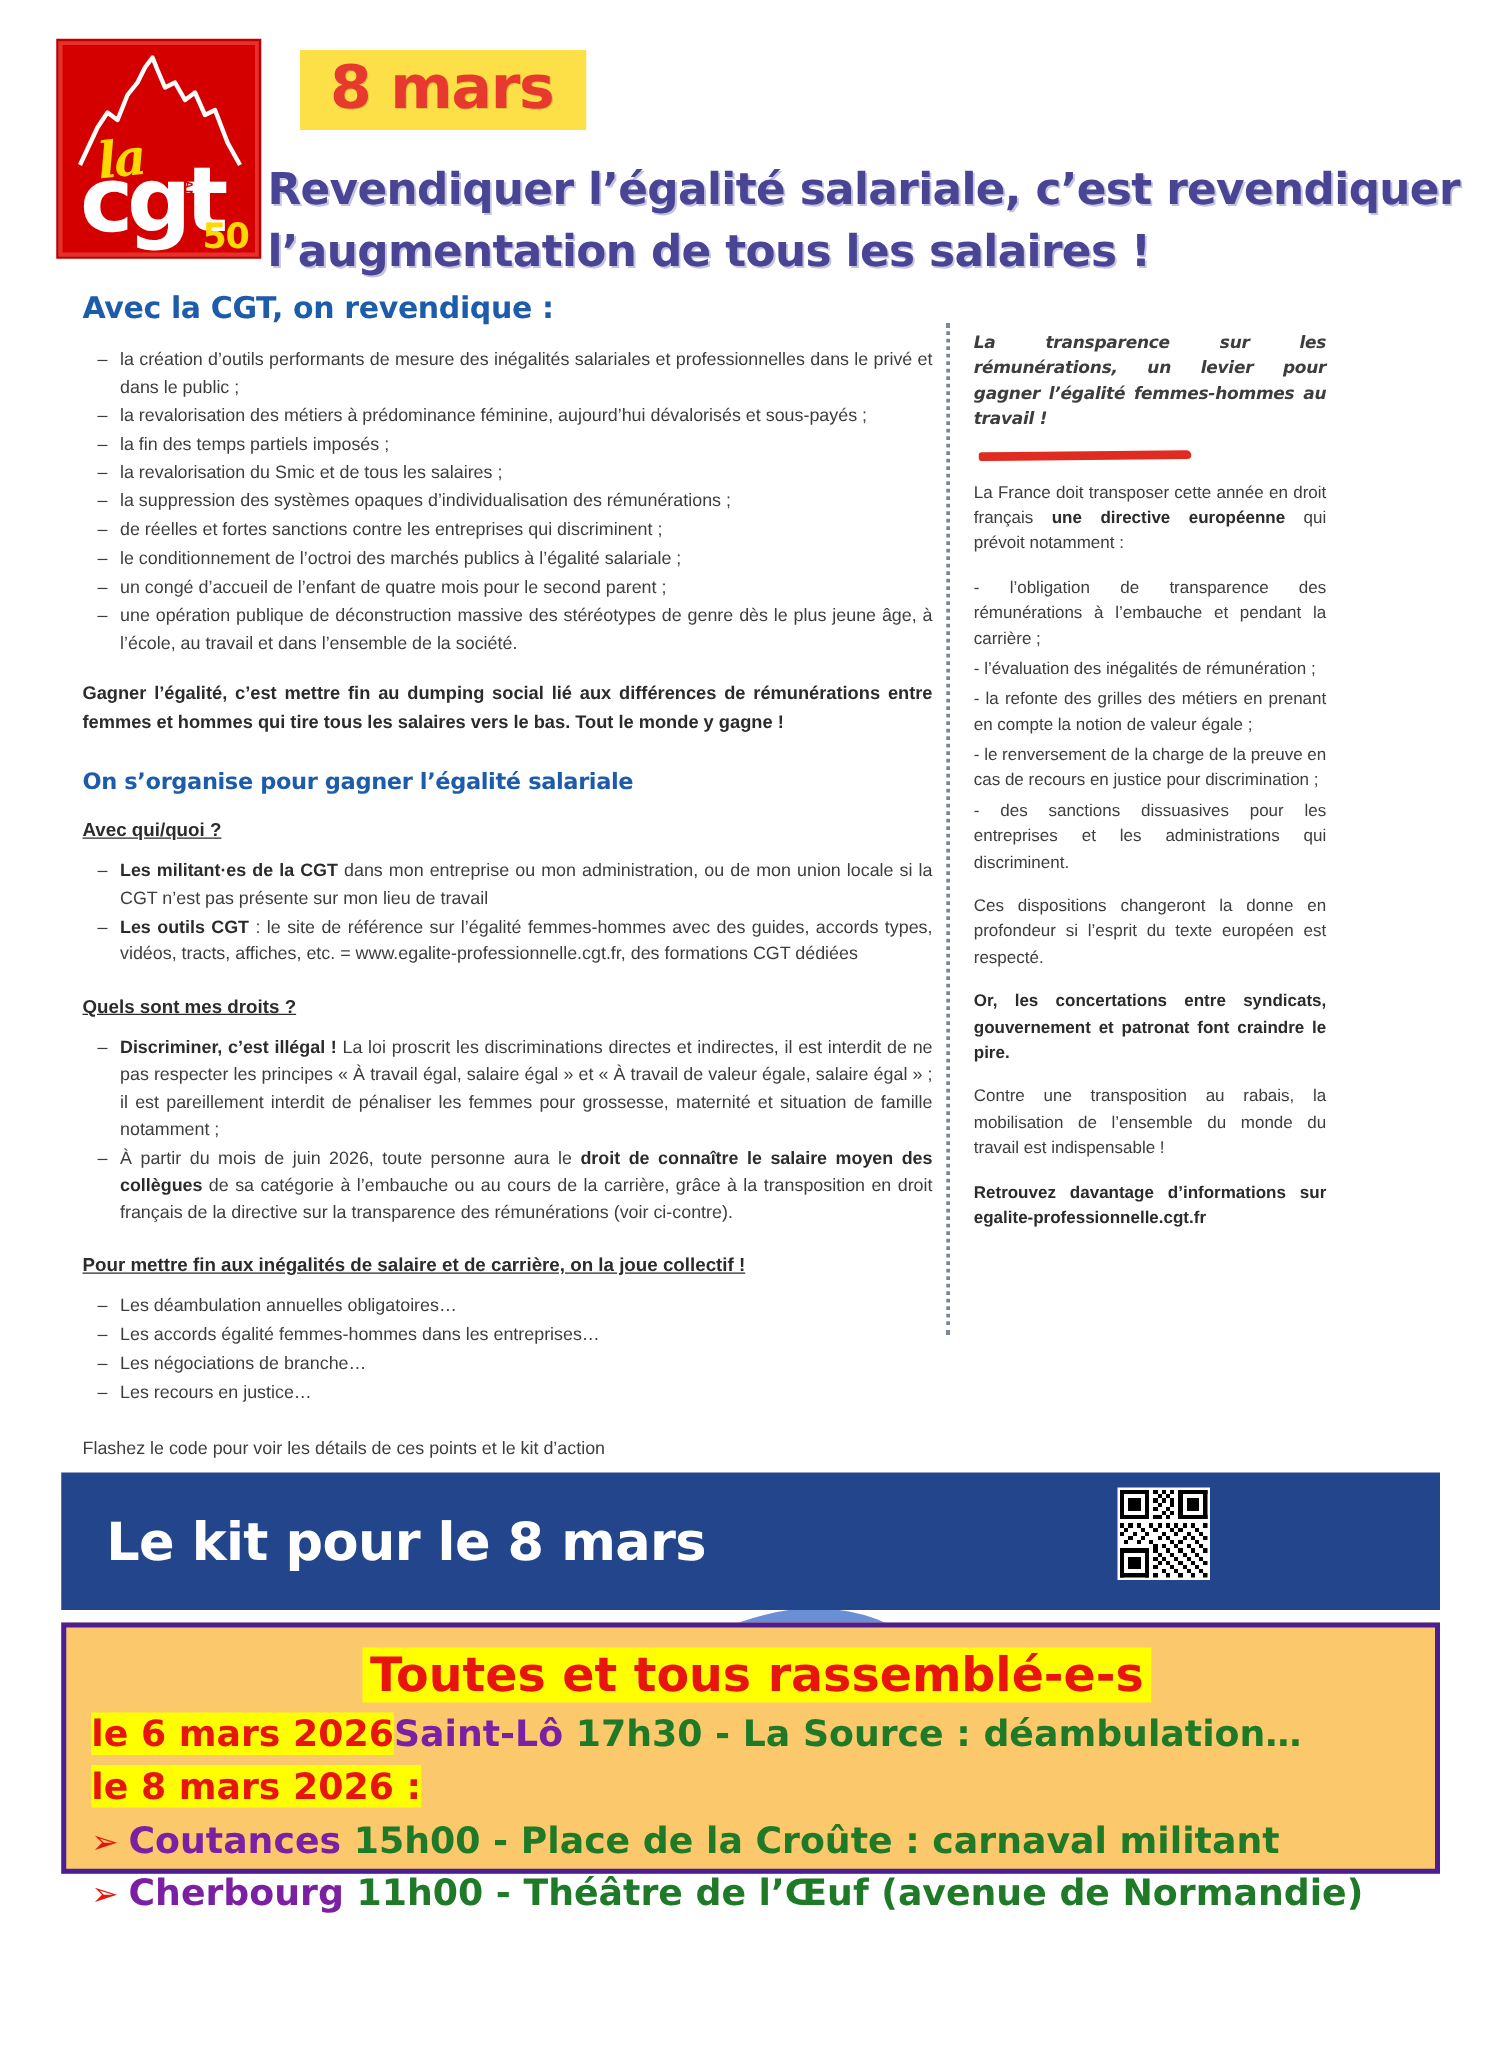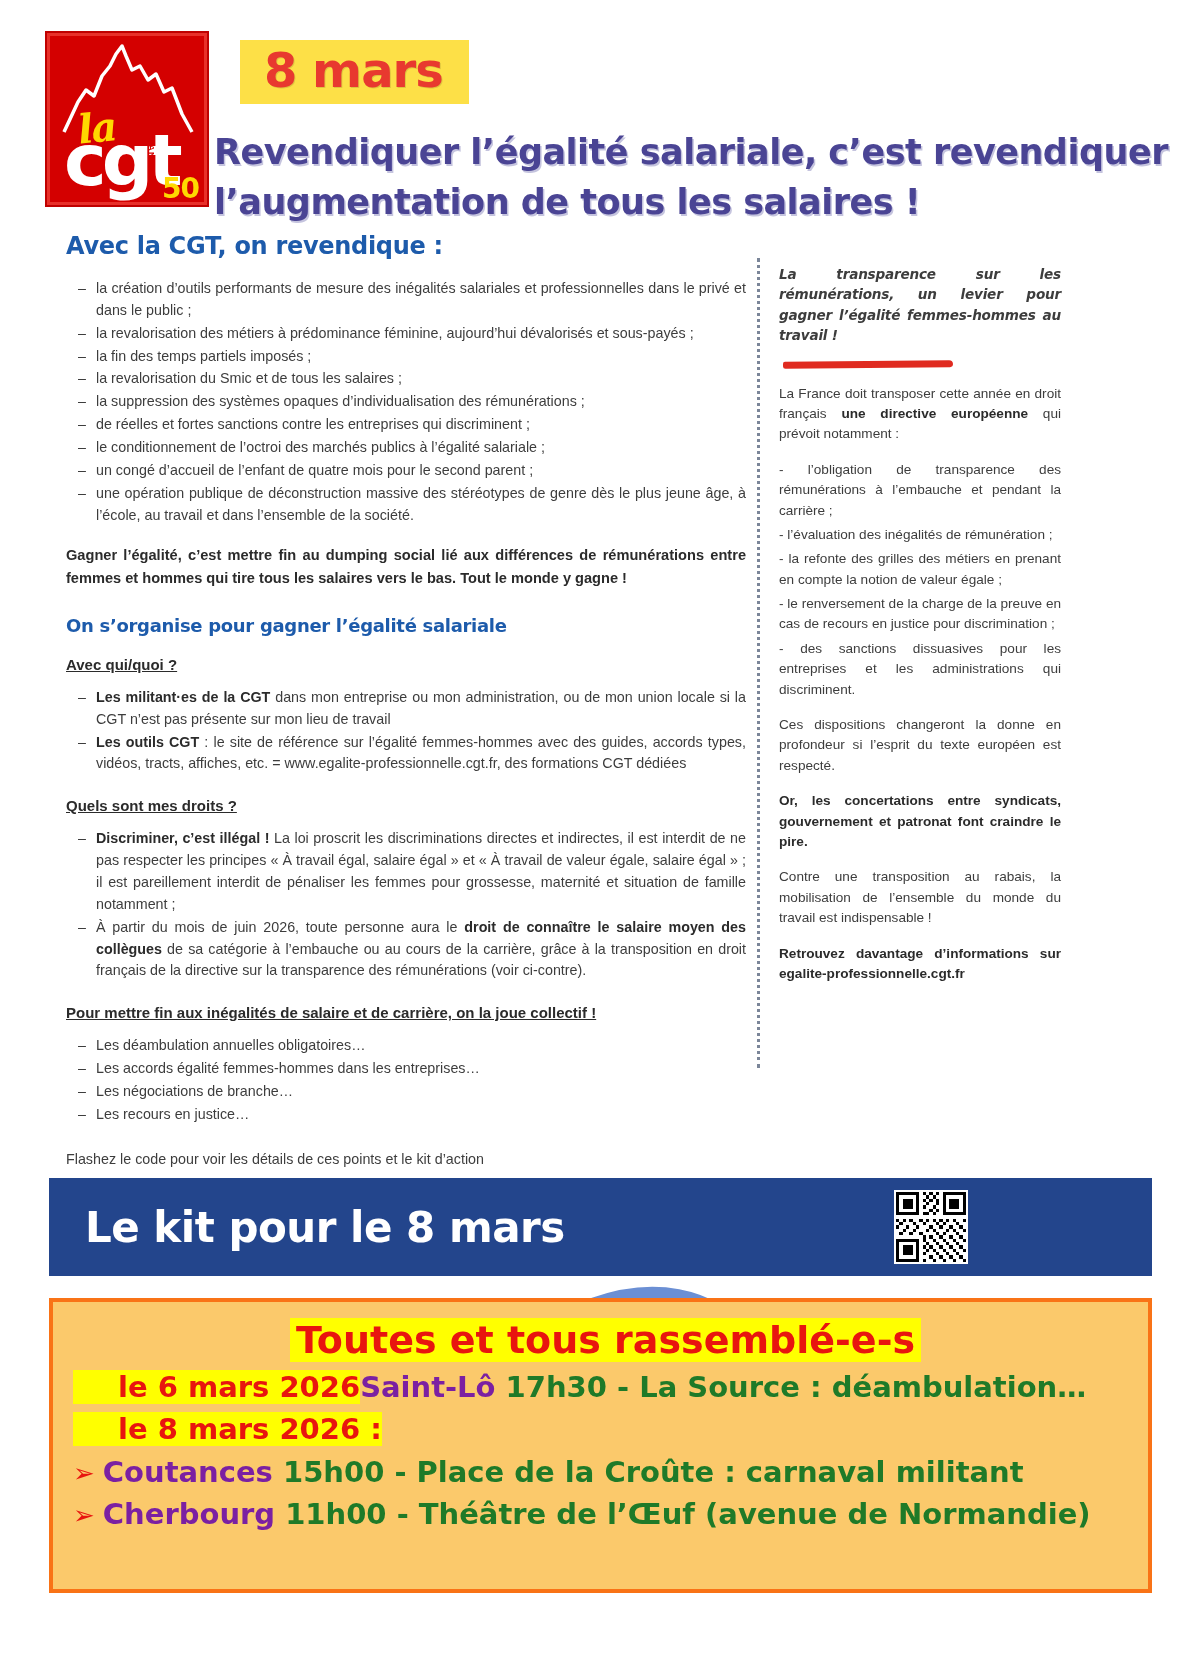--- a/index.html
+++ b/index.html
@@ -218,21 +218,21 @@
     position: absolute;
     left: 590px; top: 1050px;
     width: 220px; height: 115px;
     pointer-events: none;
   }
 
   
   .kit-banner {
     position: absolute;
     left: 49px; top: 1178px;
-    width: 1103px; height: 98px;
+    width: 1103px; height: 110px;
     background: #23458c;
     display: flex;
     align-items: center;
   }
   .kit-banner .kit-text {
     margin-left: 36px;
     font-family: "DejaVu Sans", sans-serif;
     font-weight: bold;
     font-size: 42px;
     color: #ffffff;
@@ -244,43 +244,43 @@
     width: 74px; height: 74px;
     background: #ffffff;
     padding: 2px;
   }
   .qr svg { display: block; }
 
   
   .event-box {
     position: absolute;
     left: 49px; top: 1298px;
-    width: 1103px; height: 295px;
+    width: 1103px; height: 201px;
     background: #fbc96b;
-    border: 4px solid #f97316;
+    border: 4px solid #4c1d95;
     padding: 14px 10px 8px 20px;
   }
   .event-title {
     text-align: center;
     font-family: "DejaVu Sans", sans-serif;
     font-weight: bold;
     font-size: 38px;
     color: #e8150f;
     margin: 4px 0 6px 0;
     line-height: 1.1;
   }
   .event-title span { background: #ffff00; padding: 0 6px; }
   .event-line {
     font-family: "DejaVu Sans", sans-serif;
     font-weight: bold;
     font-size: 29px;
     line-height: 1.33;
     white-space: nowrap;
   }
-  .hl-date { background: #ffff00; color: #e8150f; padding-left: 45px; }
+  .hl-date { background: #ffff00; color: #e8150f; }
   .c-purple { color: #7b20a2; }
   .c-green { color: #1f7a28; }
   .bullet-arrow {
     color: #e8150f;
     font-size: 26px;
     margin-right: 8px;
   }
   .event-row { display: flex; align-items: baseline; margin-top: 4px; }
 </style>
 </head>

